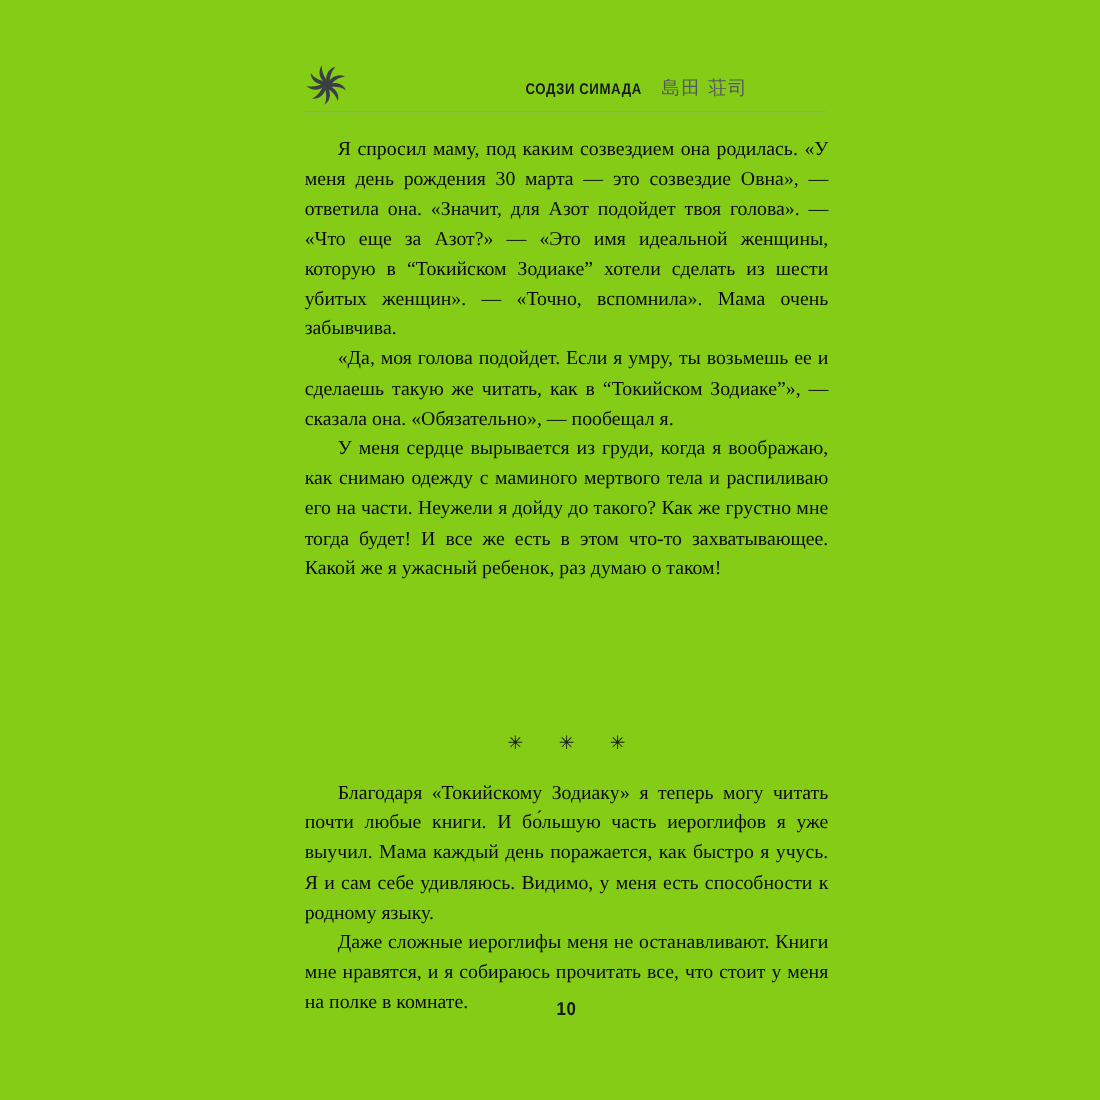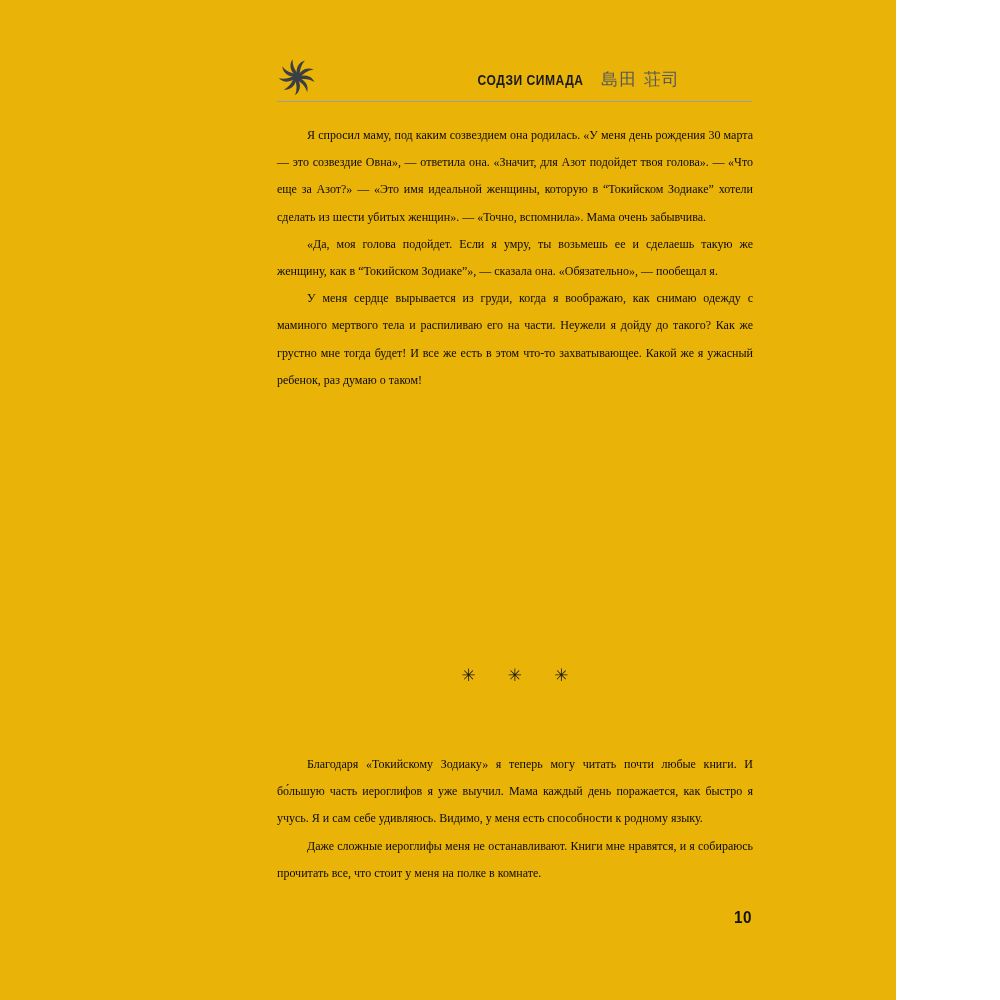--- a/index.html
+++ b/index.html
@@ -13,23 +13,23 @@
     font-family: "Liberation Serif", "DejaVu Serif", serif;
     color: #000000;
     position: relative;
     overflow: hidden;
   }
 
   .page {
     position: absolute;
     left: 0;
     top: 0;
-    width: 896px;
+    width: 1000px;
     height: 1000px;
-    background: #eab308;
+    background: #84cc16;
   }
 
   
   .header {
     position: absolute;
     left: 277px;
     top: 56px;
     width: 475px;
     height: 46px;
   }
@@ -84,21 +84,21 @@
 
   
   .body-col {
     position: absolute;
     left: 277px;
     top: 122px;
     width: 476px;
   }
   p.para {
     margin: 0;
-    font-size: 12px;
+    font-size: 18px;
     line-height: 27.2px;
     text-align: justify;
     text-indent: 30px;
     text-justify: inter-word;
     hyphens: none;
     color: #0a0a0a;
   }
 
   
   .section-break {
@@ -113,30 +113,29 @@
     text-indent: 14px;
     color: #1a1a1a;
   }
 
   
   .body-col-2 {
     position: absolute;
     left: 277px;
     top: 707px;
     width: 476px;
-    margin-top: 44px;
   }
 
   
   .folio {
     position: absolute;
     left: 277px;
     top: 908px;
     width: 476px;
-    text-align: right;
+    text-align: center;
     font-family: "Liberation Sans Narrow", "Liberation Sans", sans-serif;
     font-weight: bold;
     font-size: 17px;
     color: #111316;
     letter-spacing: 0.5px;
   }
   .folio span {
     display: inline-block;
     transform: scaleX(0.9);
   }
@@ -185,21 +184,21 @@
     <div class="header-titles">
       <span class="author-ru">СОДЗИ СИМАДА</span><span class="author-jp">島田 荘司</span>
     </div>
 
   </div>
 
   <div class="header-rule"></div>
 
   <div class="body-col">
     <p class="para">Я спросил маму, под каким созвездием она родилась. «У меня день рождения 30 марта — это созвездие Овна», — ответила она. «Значит, для Азот подойдет твоя голова». — «Что еще за Азот?» — «Это имя идеальной женщины, которую в “Токийском Зодиаке” хотели сделать из шести убитых женщин». — «Точно, вспомнила». Мама очень забывчива.</p>
-    <p class="para">«Да, моя голова подойдет. Если я умру, ты возьмешь ее и сделаешь такую же женщину, как в “Токийском Зодиаке”», — сказала она. «Обязательно», — пообещал я.</p>
+    <p class="para">«Да, моя голова подойдет. Если я умру, ты возьмешь ее и сделаешь такую же читать, как в “Токийском Зодиаке”», — сказала она. «Обязательно», — пообещал я.</p>
     <p class="para">У меня сердце вырывается из груди, когда я воображаю, как снимаю одежду с маминого мертвого тела и распиливаю его на части. Неужели я дойду до такого? Как же грустно мне тогда будет! И все же есть в этом что-то захватывающее. Какой же я ужасный ребенок, раз думаю о таком!</p>
   </div>
 
   <div class="section-break">✳ ✳ ✳</div>
 
   <div class="body-col-2">
     <p class="para">Благодаря «Токийскому Зодиаку» я теперь могу читать почти любые книги. И бо́льшую часть иероглифов я уже выучил. Мама каждый день поражается, как быстро я учусь. Я и сам себе удивляюсь. Видимо, у меня есть способности к родному языку.</p>
     <p class="para">Даже сложные иероглифы меня не останавливают. Книги мне нравятся, и я собираюсь прочитать все, что стоит у меня на полке в комнате.</p>
   </div>
 

